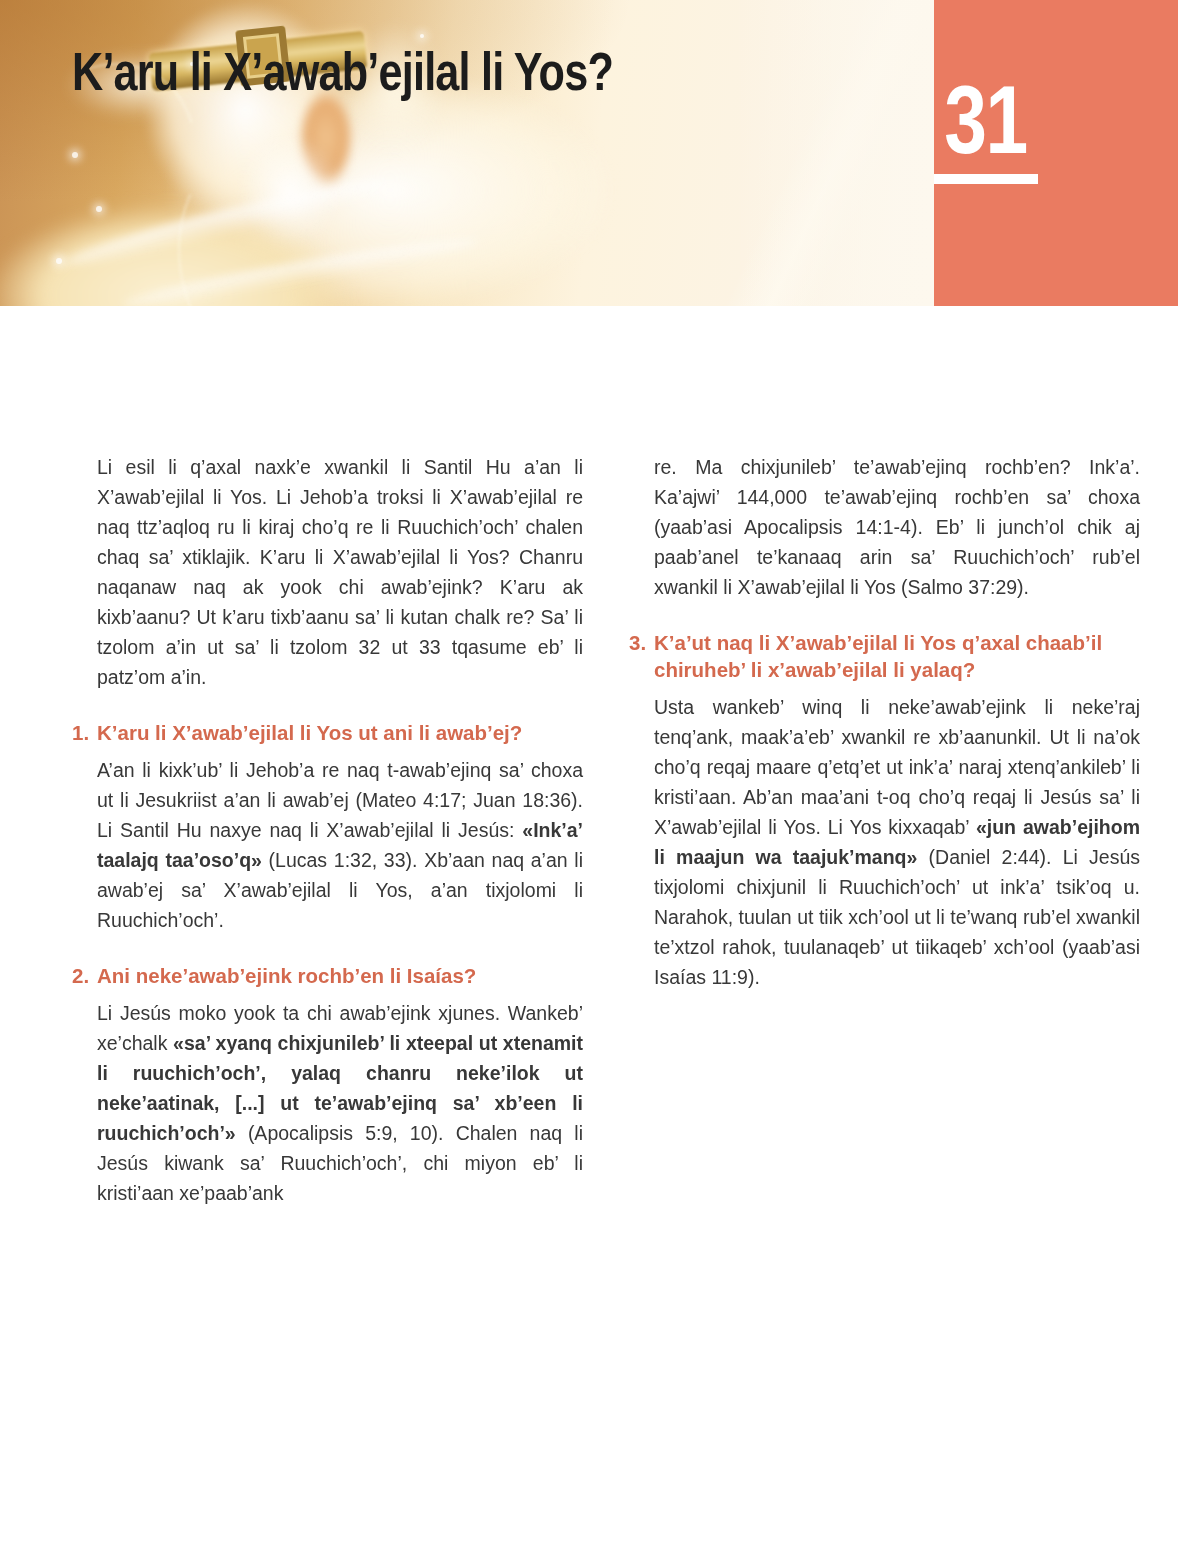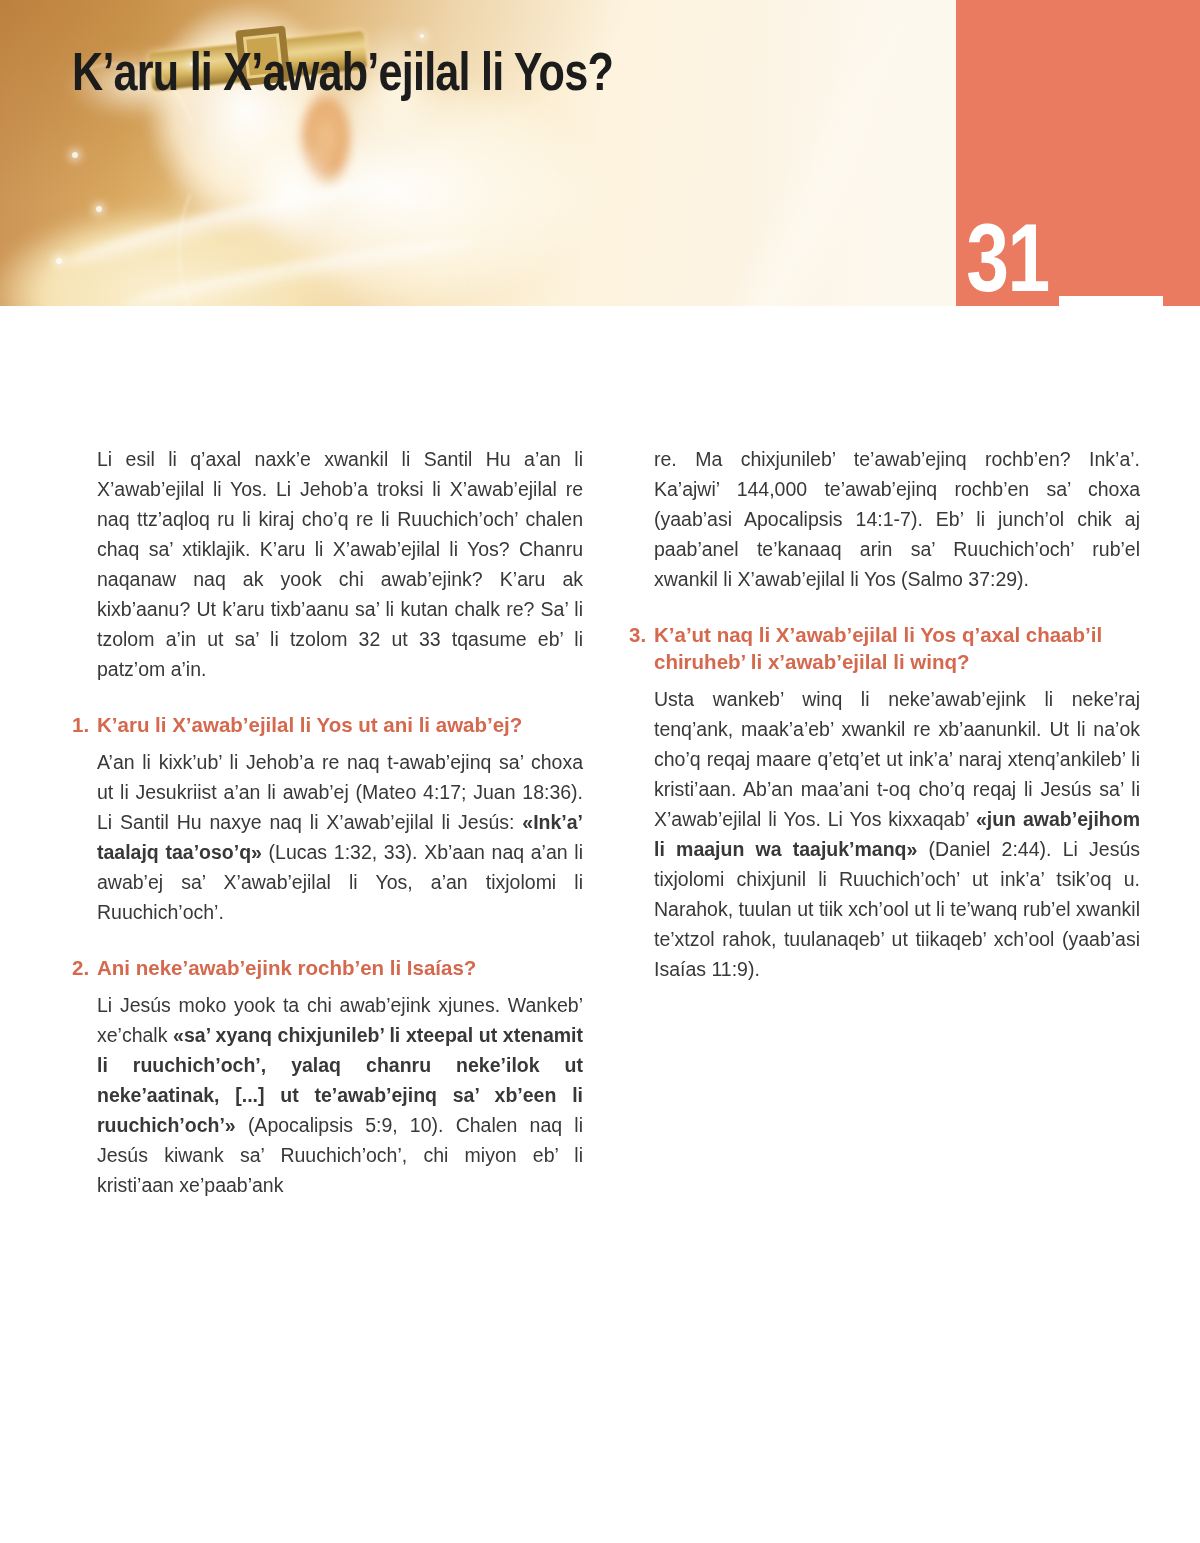--- a/index.html
+++ b/index.html
@@ -49,22 +49,22 @@
     border-radius:50%;transform:rotate(-18deg);filter:blur(1.5px);}
   .beam{left:560px;top:-60px;width:560px;height:430px;
     background:linear-gradient(115deg,rgba(255,255,255,0) 44%,rgba(255,253,245,.55) 50%,rgba(255,255,255,0) 56%);}
   .fade-right{right:0;top:0;width:220px;height:306px;
     background:linear-gradient(90deg,rgba(253,248,238,0),rgba(253,248,238,.95) 85%);}
   .sparkle{width:6px;height:6px;border-radius:50%;background:#fff;box-shadow:0 0 8px 3px rgba(255,255,255,.8);opacity:.85;}
   .sp1{left:72px;top:152px;} .sp2{left:96px;top:206px;} .sp3{left:56px;top:258px;}
   .sp4{left:190px;top:62px;width:4px;height:4px;} .sp5{left:420px;top:34px;width:4px;height:4px;}
 
   .chapter-badge{
-    position:absolute;left:956px;top:0;width:244px;height:306px;background:var(--accent,#ea7b61);
-    display:flex;align-items:flex-end;
+    position:absolute;left:934px;top:0;width:244px;height:306px;background:var(--accent,#ea7b61);
+    display:flex;flex-direction:column;align-items:flex-start;
   }
   .chapter-num{
     margin-top:72px;font-weight:bold;font-size:96px;line-height:1;color:#ffffff;
     transform:scaleX(.8);letter-spacing:-2px;
   }
   .chapter-underline{margin-top:6px;width:104px;height:10px;background:#ffffff;}
 
   
   .title{
     margin:44px 0 0 72px;font-size:54px;line-height:1;color:#1c1c1c;font-weight:bold;
@@ -73,21 +73,21 @@
   .cols{
     position:absolute;left:72px;top:440px;width:1068px;
     display:flex;gap:46px;
   }
   .col{flex:1 1 0;min-width:0;}
   .para{
     margin:8px 0 0 0;padding-left:25px;
     font-size:19.5px;line-height:30px;text-align:justify;color:#383838;
   }
   .para .bold{font-weight:bold;}
-  .para.first{margin-top:4px;}
+  .para.first{margin-top:12px;}
   .q{
     display:flex;margin:27px 0 9px 0;
     font-size:20.5px;line-height:27px;font-weight:bold;color:var(--heading,#d4694e);
   }
   .qnum{flex:0 0 25px;}
   .qtext{flex:1 1 auto;}
 </style>
 </head>
 <body>
 
@@ -136,23 +136,23 @@
       <p class="para"><span>A’an li kixk’ub’ li Jehob’a re naq t-awab’ejinq sa’ choxa ut li Jesukriist a’an li awab’ej (Mateo 4:17; Juan 18:36). Li Santil Hu naxye naq li X’awab’ejilal li Jesús: </span><span class="bold">«Ink’a’ taalajq taa’oso’q»</span><span> (Lucas 1:32, 33). Xb’aan naq a’an li awab’ej sa’ X’awab’ejilal li Yos, a’an tixjolomi li Ruuchich’och’.</span></p>
 
       <h3 class="q">
         <span class="qnum">2.</span>
         <span class="qtext">Ani neke’awab’ejink rochb’en li Isaías?</span>
       </h3>
       <p class="para"><span>Li Jesús moko yook ta chi awab’ejink xjunes. Wankeb’ xe’chalk </span><span class="bold">«sa’ xyanq chixjunileb’ li xteepal ut xtenamit li ruuchich’och’, yalaq chanru neke’ilok ut neke’aatinak, [...] ut te’awab’ejinq sa’ xb’een li ruuchich’och’»</span><span> (Apocalipsis 5:9, 10). Chalen naq li Jesús kiwank sa’ Ruuchich’och’, chi miyon eb’ li kristi’aan xe’paab’ank</span></p>
     </div>
 
     <div class="col">
-      <p class="para first"><span>re. Ma chixjunileb’ te’awab’ejinq rochb’en? Ink’a’. Ka’ajwi’ 144,000 te’awab’ejinq rochb’en sa’ choxa (yaab’asi Apocalipsis 14:1-7). Eb’ li junch’ol chik aj paab’anel te’kanaaq arin sa’ Ruuchich’och’ rub’el xwankil li X’awab’ejilal li Yos (Salmo 37:29).</span></p>
+      <p class="para first"><span>re. Ma chixjunileb’ te’awab’ejinq rochb’en? Ink’a’. Ka’ajwi’ 144,000 te’awab’ejinq rochb’en sa’ choxa (yaab’asi Apocalipsis 14:1-4). Eb’ li junch’ol chik aj paab’anel te’kanaaq arin sa’ Ruuchich’och’ rub’el xwankil li X’awab’ejilal li Yos (Salmo 37:29).</span></p>
 
       <h3 class="q">
         <span class="qnum">3.</span>
-        <span class="qtext">K’a’ut naq li X’awab’ejilal li Yos q’axal chaab’il chiruheb’ li x’awab’ejilal li winq?</span>
+        <span class="qtext">K’a’ut naq li X’awab’ejilal li Yos q’axal chaab’il chiruheb’ li x’awab’ejilal li yalaq?</span>
       </h3>
       <p class="para"><span>Usta wankeb’ winq li neke’awab’ejink li neke’raj tenq’ank, maak’a’eb’ xwankil re xb’aanunkil. Ut li na’ok cho’q reqaj maare q’etq’et ut ink’a’ naraj xtenq’ankileb’ li kristi’aan. Ab’an maa’ani t-oq cho’q reqaj li Jesús sa’ li X’awab’ejilal li Yos. Li Yos kixxaqab’ </span><span class="bold">«jun awab’ejihom li maajun wa taajuk’manq»</span><span> (Daniel 2:44). Li Jesús tixjolomi chixjunil li Ruuchich’och’ ut ink’a’ tsik’oq u. Narahok, tuulan ut tiik xch’ool ut li te’wanq rub’el xwankil te’xtzol rahok, tuulanaqeb’ ut tiikaqeb’ xch’ool (yaab’asi Isaías 11:9).</span></p>
     </div>
 
   </div>
 </div>
 
 </body></html>

